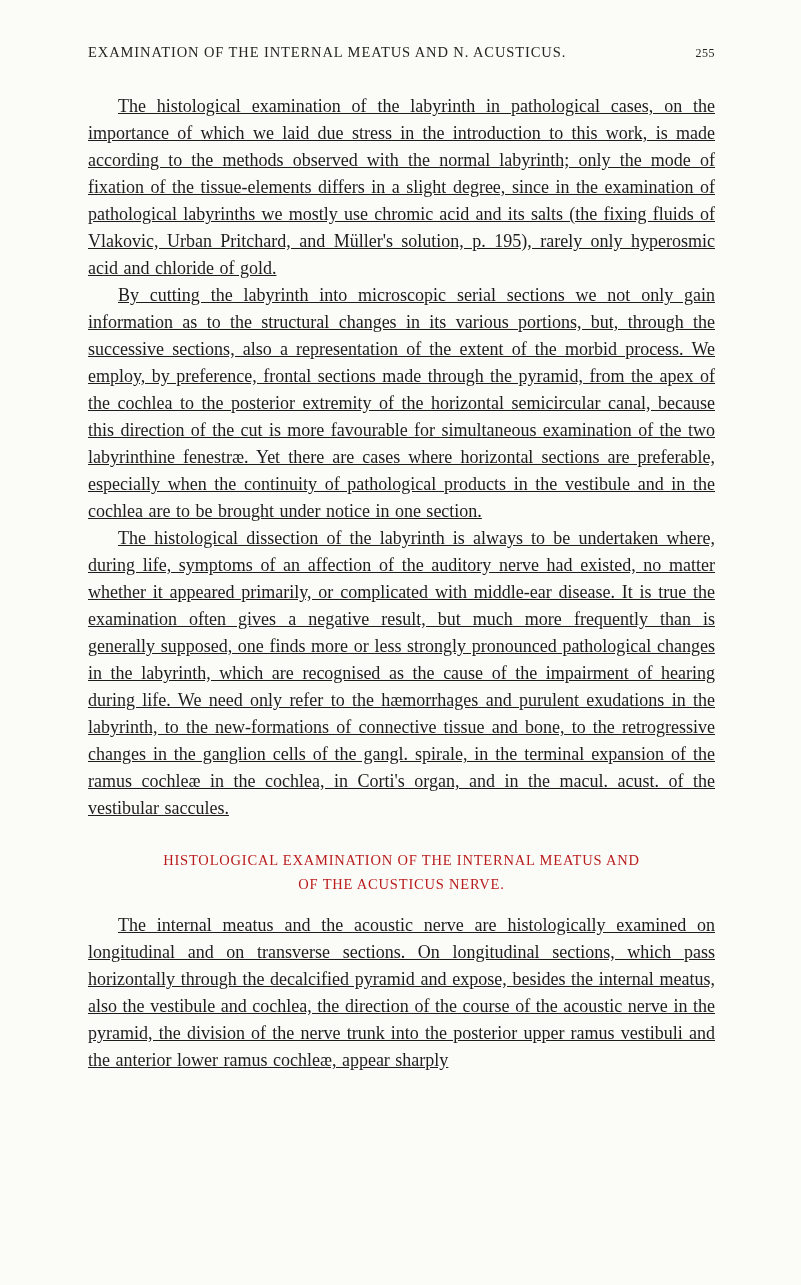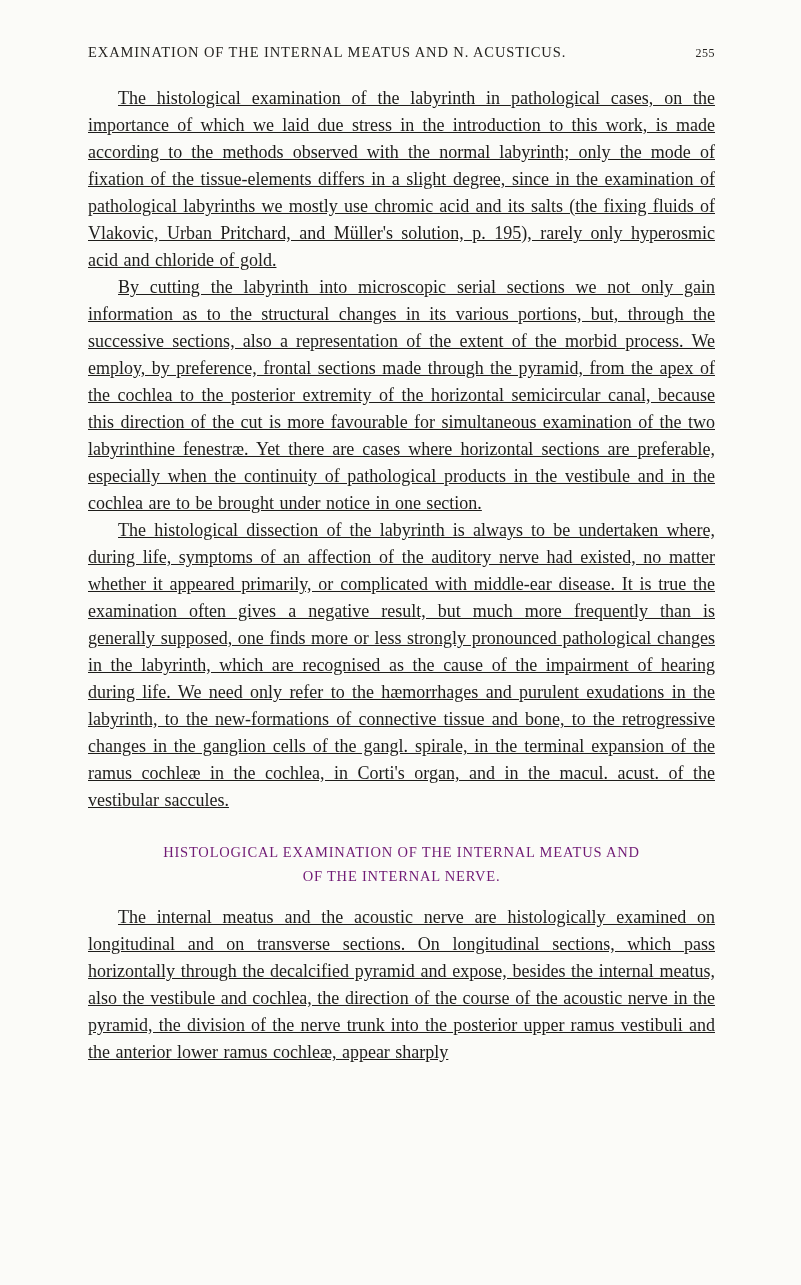--- a/index.html
+++ b/index.html
@@ -19,21 +19,21 @@
     color: #1e1d1b;
     overflow: hidden;
   }
   .running-header {
     display: flex;
     justify-content: space-between;
     align-items: baseline;
     font-size: 14.5px;
     letter-spacing: 0.9px;
     color: #262421;
-    margin-bottom: 24px;
+    margin-bottom: 32px;
     white-space: nowrap;
     text-align: right;
   }
   .running-header .page-number {
     font-size: 12px;
     letter-spacing: 0.5px;
   }
   .body-text p.para {
     margin: 0;
     text-indent: 30px;
@@ -43,21 +43,21 @@
     word-spacing: 1px;
     text-decoration: underline;
   }
   .section-heading {
     margin: 26px 0 16px 0;
     text-align: center;
     font-weight: normal;
     font-size: 14.5px;
     letter-spacing: 0.8px;
     line-height: 24px;
-    color: #701a75;
+    color: #b91c1c;
   }
   .section-heading span {
     display: block;
   }
 </style>
 </head>
 <body>
 
 <div class="page">
 
@@ -66,19 +66,19 @@
     <span class="page-number">255</span>
   </div>
 
   <div class="body-text">
     <p class="para">The histological examination of the labyrinth in pathological cases, on the importance of which we laid due stress in the introduction to this work, is made according to the methods observed with the normal labyrinth; only the mode of fixation of the tissue-elements differs in a slight degree, since in the examination of pathological labyrinths we mostly use chromic acid and its salts (the fixing fluids of Vlakovic, Urban Pritchard, and Müller's solution, p. 195), rarely only hyperosmic acid and chloride of gold.</p>
     <p class="para">By cutting the labyrinth into microscopic serial sections we not only gain information as to the structural changes in its various portions, but, through the successive sections, also a representation of the extent of the morbid process. We employ, by preference, frontal sections made through the pyramid, from the apex of the cochlea to the posterior extremity of the horizontal semicircular canal, because this direction of the cut is more favourable for simultaneous examination of the two labyrinthine fenestræ. Yet there are cases where horizontal sections are preferable, especially when the continuity of pathological products in the vestibule and in the cochlea are to be brought under notice in one section.</p>
     <p class="para">The histological dissection of the labyrinth is always to be undertaken where, during life, symptoms of an affection of the auditory nerve had existed, no matter whether it appeared primarily, or complicated with middle-ear disease. It is true the examination often gives a negative result, but much more frequently than is generally supposed, one finds more or less strongly pronounced pathological changes in the labyrinth, which are recognised as the cause of the impairment of hearing during life. We need only refer to the hæmorrhages and purulent exudations in the labyrinth, to the new-formations of connective tissue and bone, to the retrogressive changes in the ganglion cells of the gangl. spirale, in the terminal expansion of the ramus cochleæ in the cochlea, in Corti's organ, and in the macul. acust. of the vestibular saccules.</p>
 
     <h2 class="section-heading">
       <span>HISTOLOGICAL EXAMINATION OF THE INTERNAL MEATUS AND</span>
-      <span>OF THE INTERNAL NERVE.</span>
+      <span>OF THE ACUSTICUS NERVE.</span>
     </h2>
 
     <p class="para">The internal meatus and the acoustic nerve are histologically examined on longitudinal and on transverse sections. On longitudinal sections, which pass horizontally through the decalcified pyramid and expose, besides the internal meatus, also the vestibule and cochlea, the direction of the course of the acoustic nerve in the pyramid, the division of the nerve trunk into the posterior upper ramus vestibuli and the anterior lower ramus cochleæ, appear sharply</p>
   </div>
 
 </div>
 
 </body></html>

